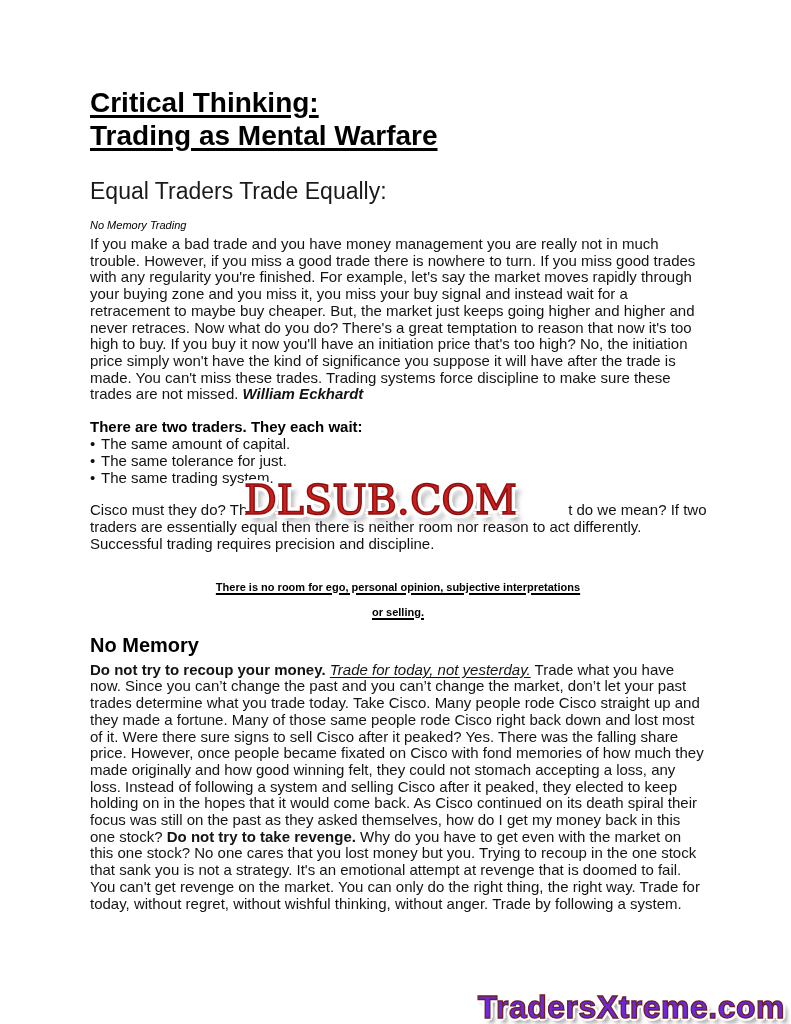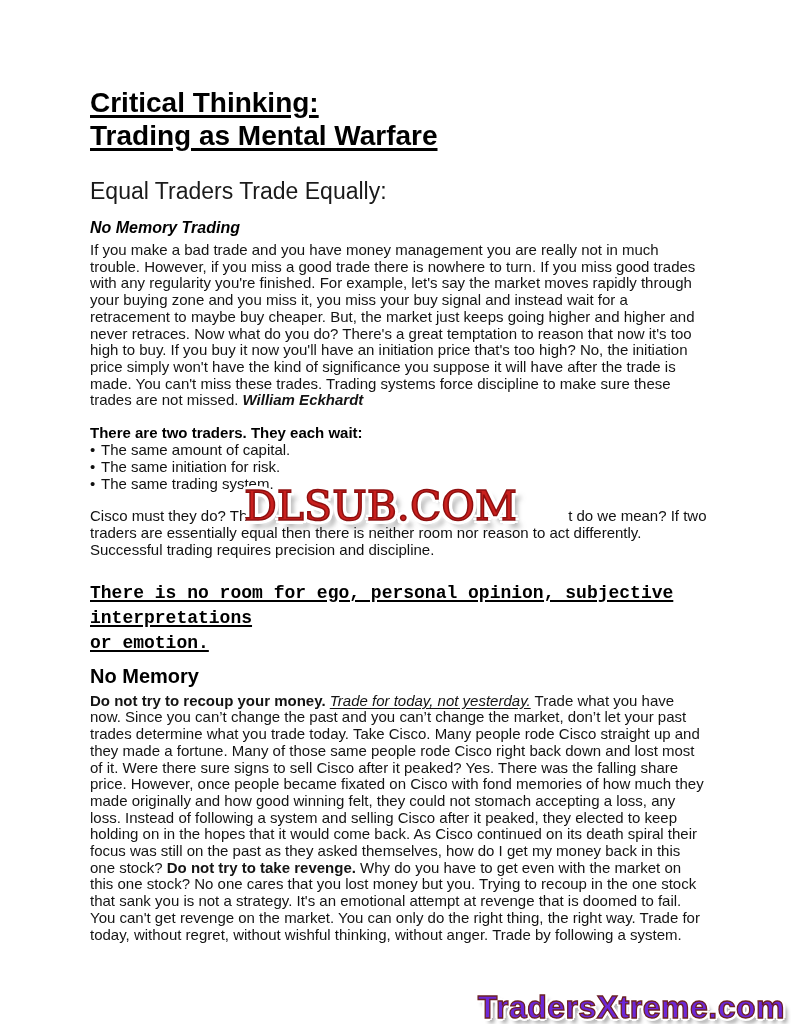--- a/index.html
+++ b/index.html
@@ -26,21 +26,21 @@
   }
   .title .u, .no-room .u {
     text-decoration:underline; text-decoration-thickness:3px; text-underline-offset:3px;
   }
 
   .equal-heading {
     margin:26px 0 0 0; font-size:23px; font-weight:normal; color:#1a1a1a;
   }
 
   .sub-heading {
-    margin:14px 0 0 0; font-size:16px; font-weight:bold; font-style:italic; color:#000;
+    margin:14px 0 0 0; font-size:11px; font-weight:normal; font-style:italic; color:#000;
   }
 
   .body {
     margin:5px 0 0 0; font-size:15px; line-height:16.7px; color:#141414;
   }
   .attribution { font-weight:bold; font-style:italic; }
 
   .two-traders-heading { margin:15px 0 0 0; font-size:15px; line-height:17px; font-weight:bold; color:#000; }
   .bullets { margin:0; font-size:15px; line-height:17px; }
   .bullet-line .dot { display:inline-block; width:11px; }
@@ -52,22 +52,22 @@
     position:absolute; top:-26px; left:154px; z-index:3;
     font-family:"DejaVu Serif", serif; font-weight:normal; font-size:41px; line-height:48px;
     color:#c9201e; -webkit-text-stroke:1.5px #8e0f0f; letter-spacing:0px;
     text-shadow:
       -3px -3px 0 #fff, 3px -3px 0 #fff, -3px 3px 0 #fff, 3px 3px 0 #fff,
       -4px 0 0 #fff, 4px 0 0 #fff, 0 -4px 0 #fff, 0 4px 0 #fff,
       6px 7px 5px rgba(80,80,80,0.55);
   }
 
   .no-room {
-    margin:22px 0 0 0; text-align:left;
-    font-size:18px; font-weight:bold; line-height:25px; color:#000;font-family:Liberation Mono, monospace;
+    margin:22px 0 0 0; text-align:center;
+    font-size:11px; font-weight:bold; line-height:25px; color:#000;
   }
   .no-room .u { text-decoration-thickness:2px; text-underline-offset:2px; }
 
   .no-memory-heading { margin:9px 0 0 0; font-size:20px; font-weight:bold; color:#000; }
 
   .italic-u { font-style:italic; text-decoration:underline; text-underline-offset:2px; }
 
   
   .bottom-logo {
     position:absolute; top:989px; right:6px;
@@ -92,31 +92,31 @@
     <h2 class="equal-heading">Equal Traders Trade Equally:</h2>
 
     <h3 class="sub-heading">No Memory Trading</h3>
 
     <p class="body"><span>If you make a bad trade and you have money management you are really not in much trouble. However, if you miss a good trade there is nowhere to turn. If you miss good trades with any regularity you're finished. For example, let's say the market moves rapidly through your buying zone and you miss it, you miss your buy signal and instead wait for a retracement to maybe buy cheaper. But, the market just keeps going higher and higher and never retraces. Now what do you do? There's a great temptation to reason that now it's too high to buy. If you buy it now you'll have an initiation price that's too high? No, the initiation price simply won't have the kind of significance you suppose it will have after the trade is made. You can't miss these trades. Trading systems force discipline to make sure these trades are not missed.</span> <span class="attribution">William Eckhardt</span></p>
 
     <p class="two-traders-heading">There are two traders. They each wait:</p>
 
     <div class="bullets">
       <div class="bullet-line"><span class="dot">•</span><span>The same amount of capital.</span></div>
-      <div class="bullet-line"><span class="dot">•</span><span>The same initiation for risk.</span></div>
+      <div class="bullet-line"><span class="dot">•</span><span>The same tolerance for just.</span></div>
       <div class="bullet-line"><span class="dot">•</span><span>The same trading system.</span></div>
     </div>
 
     <div class="wm-para">
       <div class="wm-line1"><span>Cisco must they do? They</span><span class="wm-gap"></span><span>t do we mean? If two</span></div>
       <div>traders are essentially equal then there is neither room nor reason to act differently. Successful trading requires precision and discipline.</div>
       <div class="watermark">DLSUB.COM</div>
     </div>
 
-    <div class="no-room"><span class="u">There is no room for ego, personal opinion, subjective interpretations</span><br><span class="u">or emotion.</span></div>
+    <div class="no-room"><span class="u">There is no room for ego, personal opinion, subjective interpretations</span><br><span class="u">or selling.</span></div>
 
     <h2 class="no-memory-heading">No Memory</h2>
 
     <p class="body"><b>Do not try to recoup your money.</b> <span class="italic-u">Trade for today, not yesterday.</span> <span>Trade what you have now. Since you can’t change the past and you can’t change the market, don’t let your past trades determine what you trade today. Take Cisco. Many people rode Cisco straight up and they made a fortune. Many of those same people rode Cisco right back down and lost most of it. Were there sure signs to sell Cisco after it peaked? Yes. There was the falling share price. However, once people became fixated on Cisco with fond memories of how much they made originally and how good winning felt, they could not stomach accepting a loss, any loss. Instead of following a system and selling Cisco after it peaked, they elected to keep holding on in the hopes that it would come back. As Cisco continued on its death spiral their focus was still on the past as they asked themselves, how do I get my money back in this one stock?</span> <b>Do not try to take revenge.</b> <span>Why do you have to get even with the market on this one stock? No one cares that you lost money but you. Trying to recoup in the one stock that sank you is not a strategy. It's an emotional attempt at revenge that is doomed to fail. You can't get revenge on the market. You can only do the right thing, the right way. Trade for today, without regret, without wishful thinking, without anger. Trade by following a system.</span></p>
 
   </div>
 
   <div class="bottom-logo">TradersXtreme.com</div>
 
 </div>

